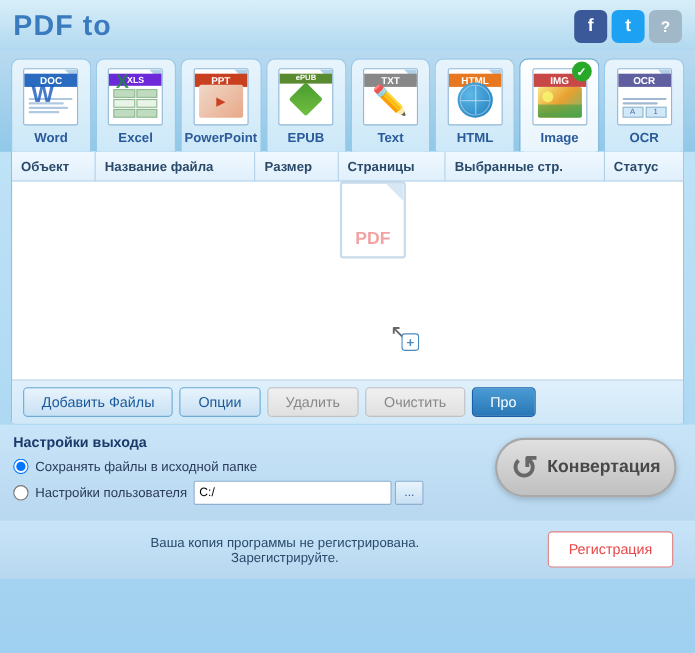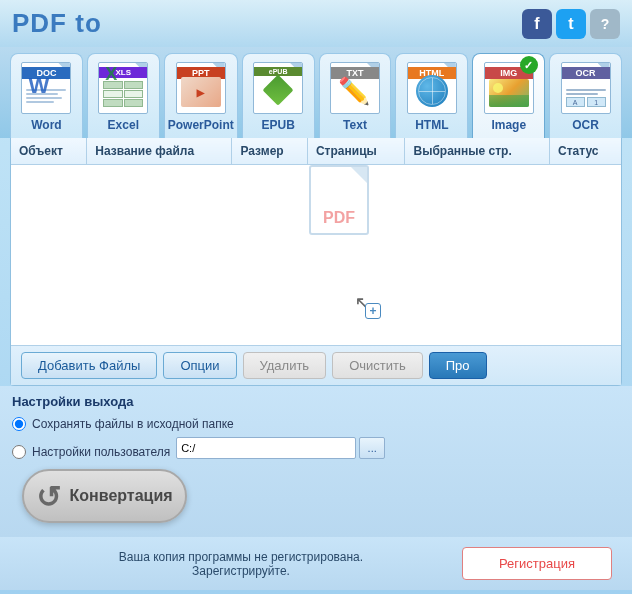--- a/index.html
+++ b/index.html
@@ -279,21 +279,21 @@
       color: white;
     }
     .settings-title {
       font-size: 13px;
       font-weight: bold;
       color: #1a3a6a;
       margin-bottom: 8px;
     }
     .settings-row {
       display: flex;
-      align-items: flex-end;
+      align-items: center;
       margin-bottom: 6px;
       font-size: 12px;
       color: #2a3a5a;
     }
     .radio-input {
       margin-right: 6px;
       width: 14px;
       height: 14px;
     }
     .path-input {
@@ -325,34 +325,33 @@
     .footer {
       padding: 8px;
       text-align: center;
       background: linear-gradient(180deg, #c8e4f8 0%, #b8d8f0 100%);
       display: flex;
       align-items: center;
       justify-content: space-between;
       padding: 10px 20px;
     }
     .register-btn {
-      padding: 8px 36px;
+      padding: 8px 18px;
       background: white;
       border: 1px solid #e08080;
       border-radius: 4px;
       color: #e84848;
       font-size: 13px;
       cursor: pointer;
     }
 
     .settings-bottom {
       display: flex;
       align-items: flex-start;
       position: relative;
-      flex-direction: column;
     }
     .settings-left { flex: 1; }
   </style>
 </head>
 <body>
 
 <div class="header">
   <span class="header-title">PDF to</span>
   <div class="social-icons">
     <div class="social-icon facebook-icon">f</div>

